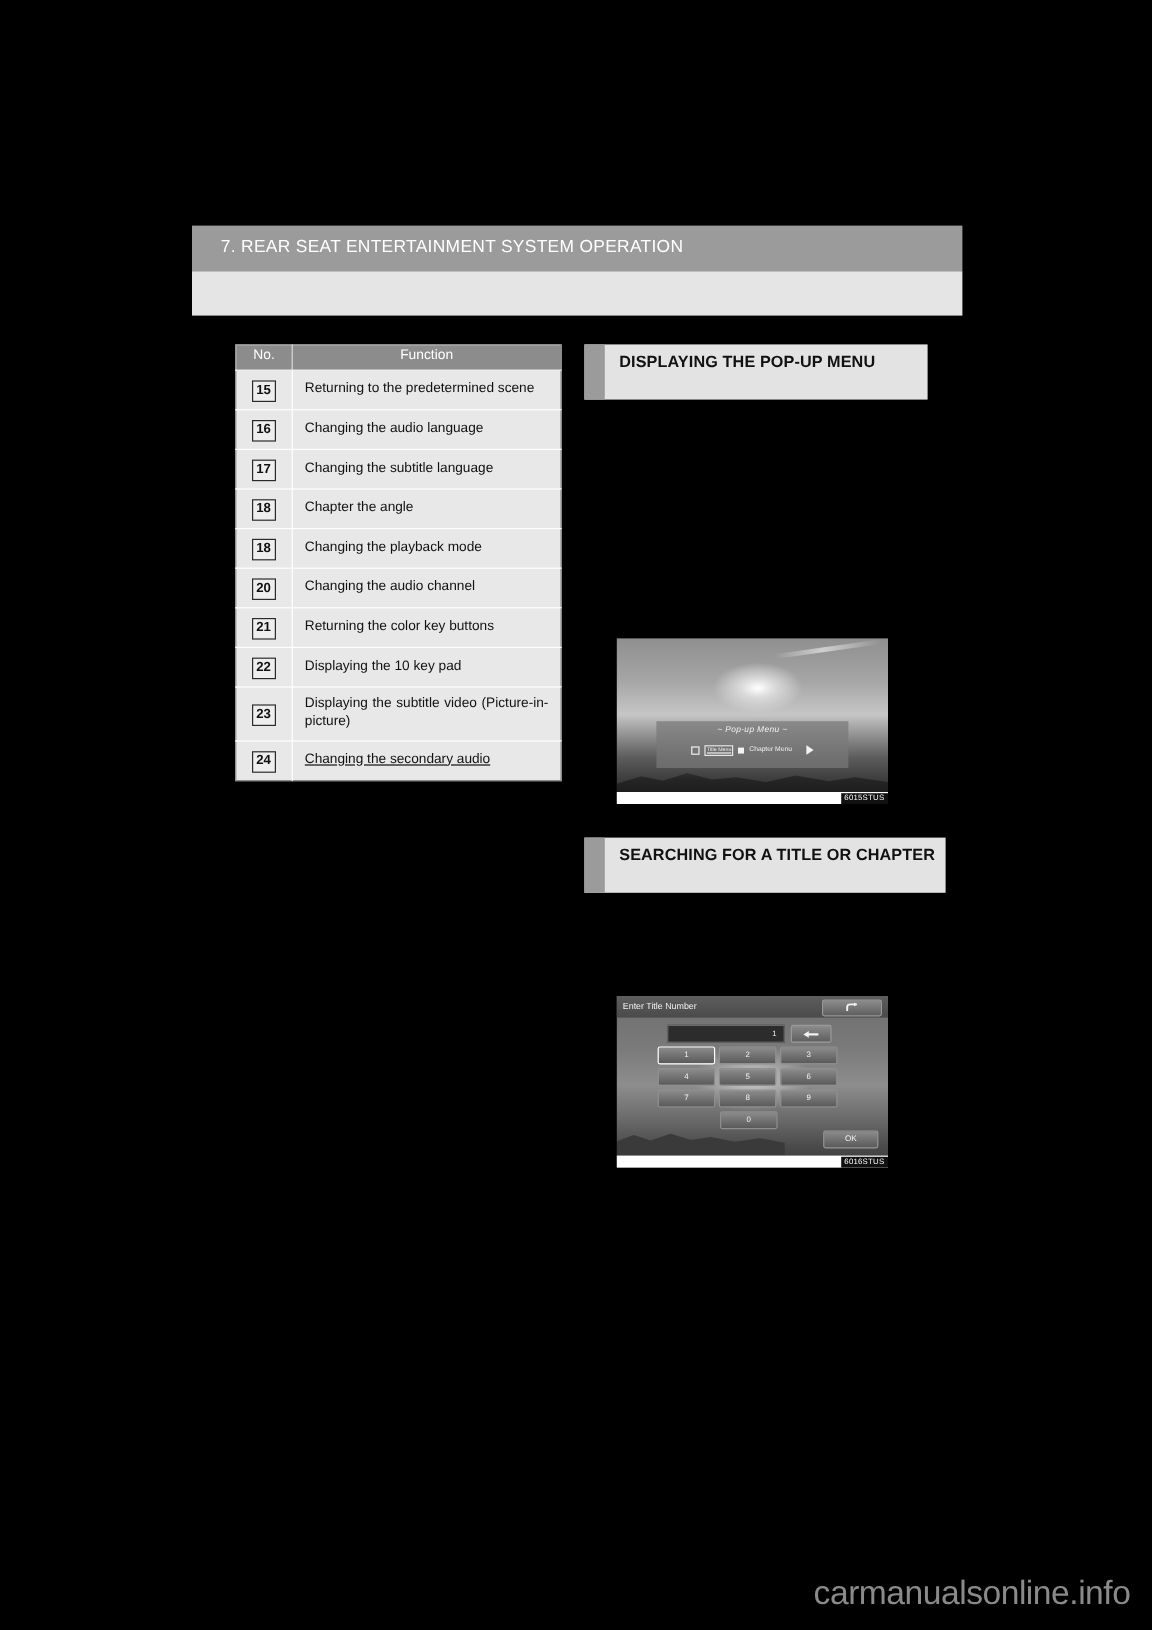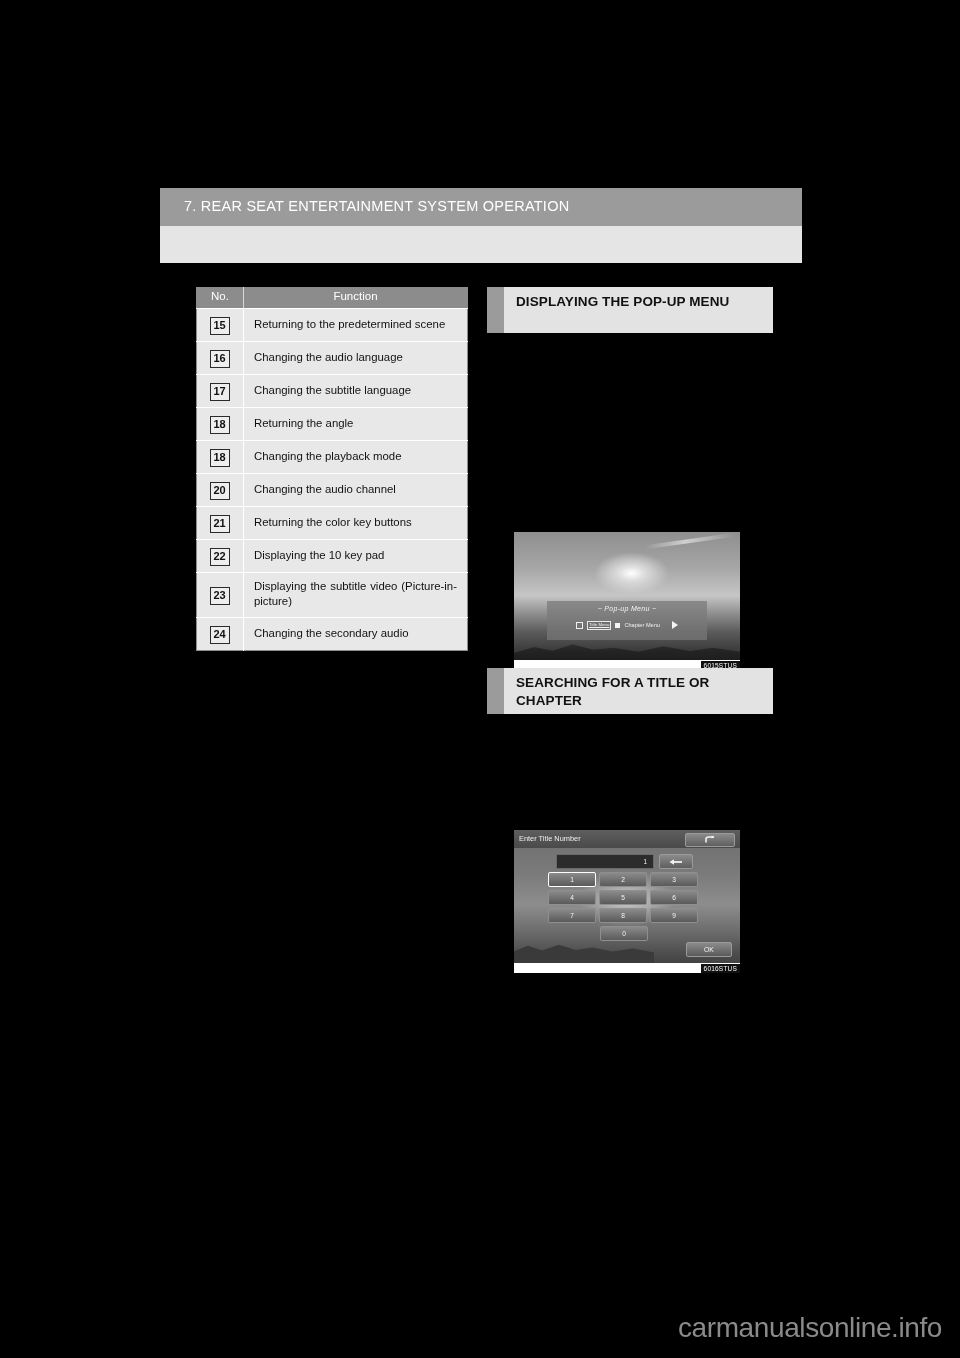--- a/index.html
+++ b/index.html
@@ -17,40 +17,40 @@
                  background:#e5e5e5;}
 
   
   #function-table{position:absolute;left:196px;top:287px;width:272px;
                   border:1px solid #8c8c8c;border-collapse:collapse;
                   background:#e8e8e8;}
   #function-table .thead-row td{background:#8c8c8c;color:#fff;font-size:11.5px;
         text-align:center;padding:2px 0 6px;border-right:1px solid #d8d8d8;}
   #function-table .thead-row td:last-child{border-right:none;}
   #function-table td{border-bottom:1px solid #ffffff;}
-  #function-table tr:last-child td{border-bottom:none;}
+  #function-table tr:last-child td{border-bottom:none;text-decoration:underline;}
   td.no-cell{width:46px;text-align:center;vertical-align:middle;
              border-right:1px solid #ffffff;padding:6px 0;}
   td.fn-cell{font-size:11.4px;color:#111;padding:6px 10px 7px 10px;
              text-align:justify;text-justify:inter-word;line-height:1.35;}
   .numbox{display:inline-block;border:1.6px solid #2b2b2b;background:#eeeeee;
           font-size:11px;line-height:1;padding:2px 2.5px 3px;color:#111;
           min-width:13px;text-align:left;font-weight:600;}
 
   
   .section-head{position:absolute;left:487px;height:46px;width:286px;
                 background:#e3e3e3;}
   .section-head .bar{position:absolute;left:0;top:0;width:17px;height:46px;
                      background:#9b9b9b;}
   .section-head .htext{position:absolute;left:29px;top:6px;right:6px;
                        font-size:13.5px;font-weight:bold;color:#111;
                        line-height:1.32;letter-spacing:.1px;}
 
   #sec-popup{top:287px;}
-  #sec-search{top:668px;}
+  #sec-search{top:698px;padding-left:15px;}
 
   
   .figure{position:absolute;left:512px;width:226px;border:2px solid #000;
           background:#000;}
   #figure-popup{top:530px;height:138px;}
   .scr-photo{position:absolute;left:0;top:0;right:0;bottom:0;
      background:
        radial-gradient(ellipse 60px 34px at 52% 30%, #ffffff 0%, #dcdcdc 22%, rgba(190,190,190,0) 62%),
        linear-gradient(180deg,#8f8f8f 0%,#a6a6a6 26%,#c6c6c6 46%,#8b8b8b 60%,#5c5c5c 72%,#3b3b3b 86%,#2a2a2a 100%);
   }
@@ -143,21 +143,21 @@
       <tr>
         <td class="no-cell"><span class="numbox">16</span></td>
         <td class="fn-cell">Changing the audio language</td>
       </tr>
       <tr>
         <td class="no-cell"><span class="numbox">17</span></td>
         <td class="fn-cell">Changing the subtitle language</td>
       </tr>
       <tr>
         <td class="no-cell"><span class="numbox">18</span></td>
-        <td class="fn-cell">Returning the angle</td>
+        <td class="fn-cell">Chapter the angle</td>
       </tr>
       <tr>
         <td class="no-cell"><span class="numbox">18</span></td>
         <td class="fn-cell">Changing the playback mode</td>
       </tr>
       <tr>
         <td class="no-cell"><span class="numbox">20</span></td>
         <td class="fn-cell">Changing the audio channel</td>
       </tr>
       <tr>

